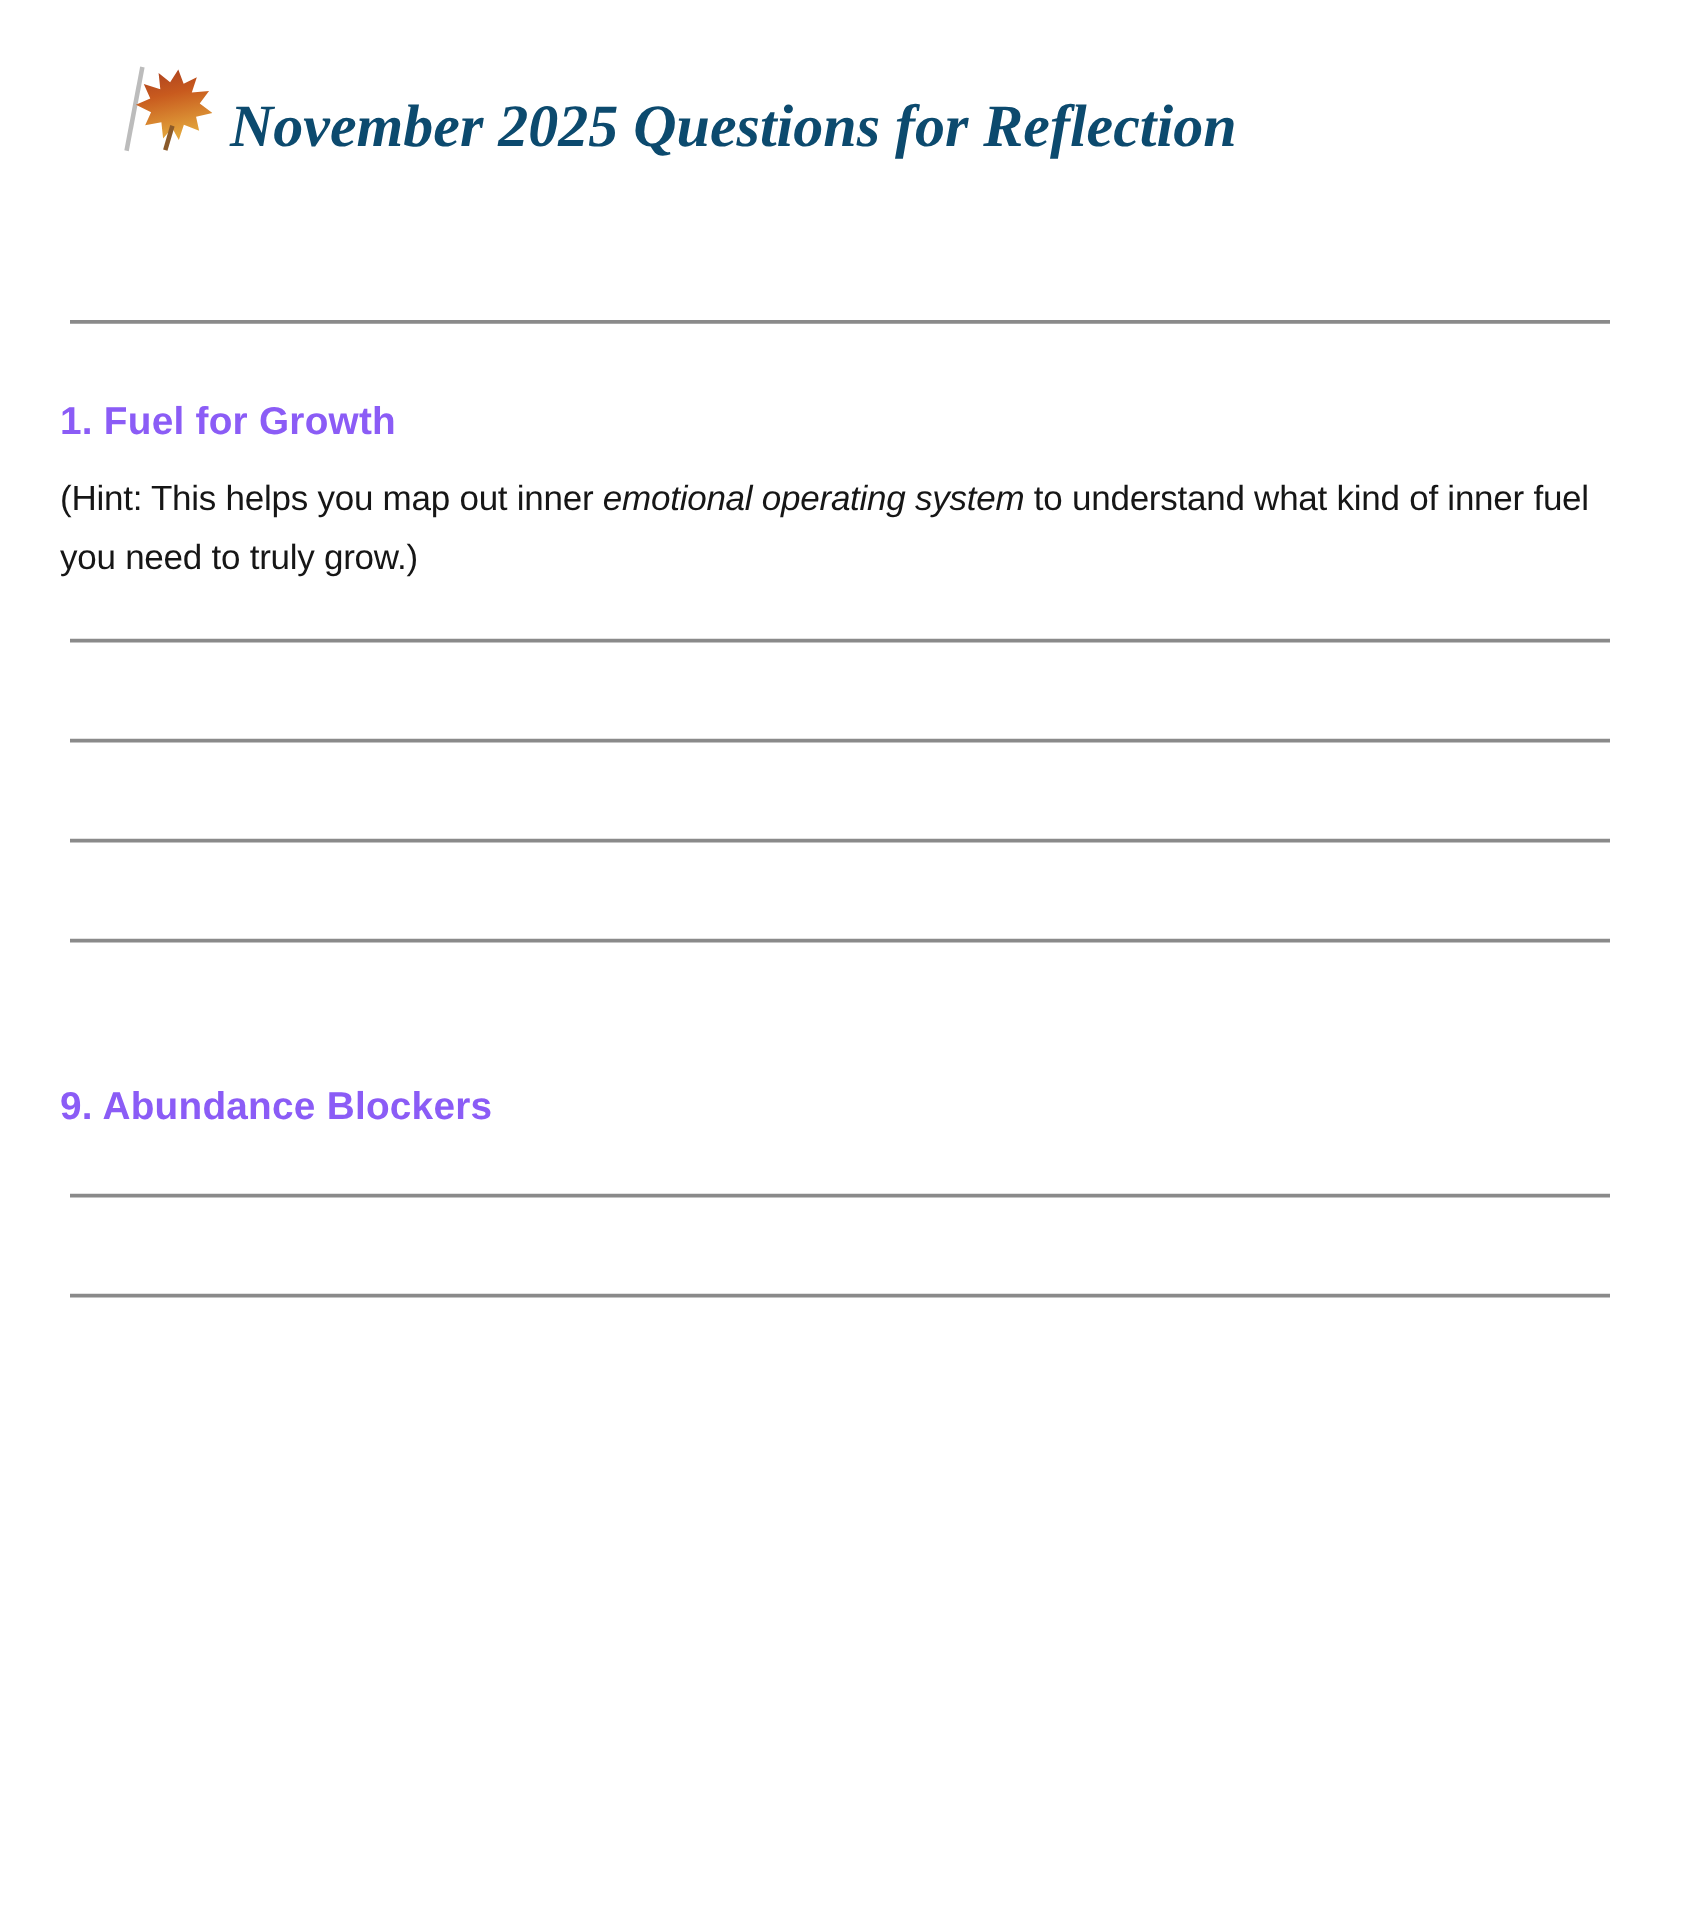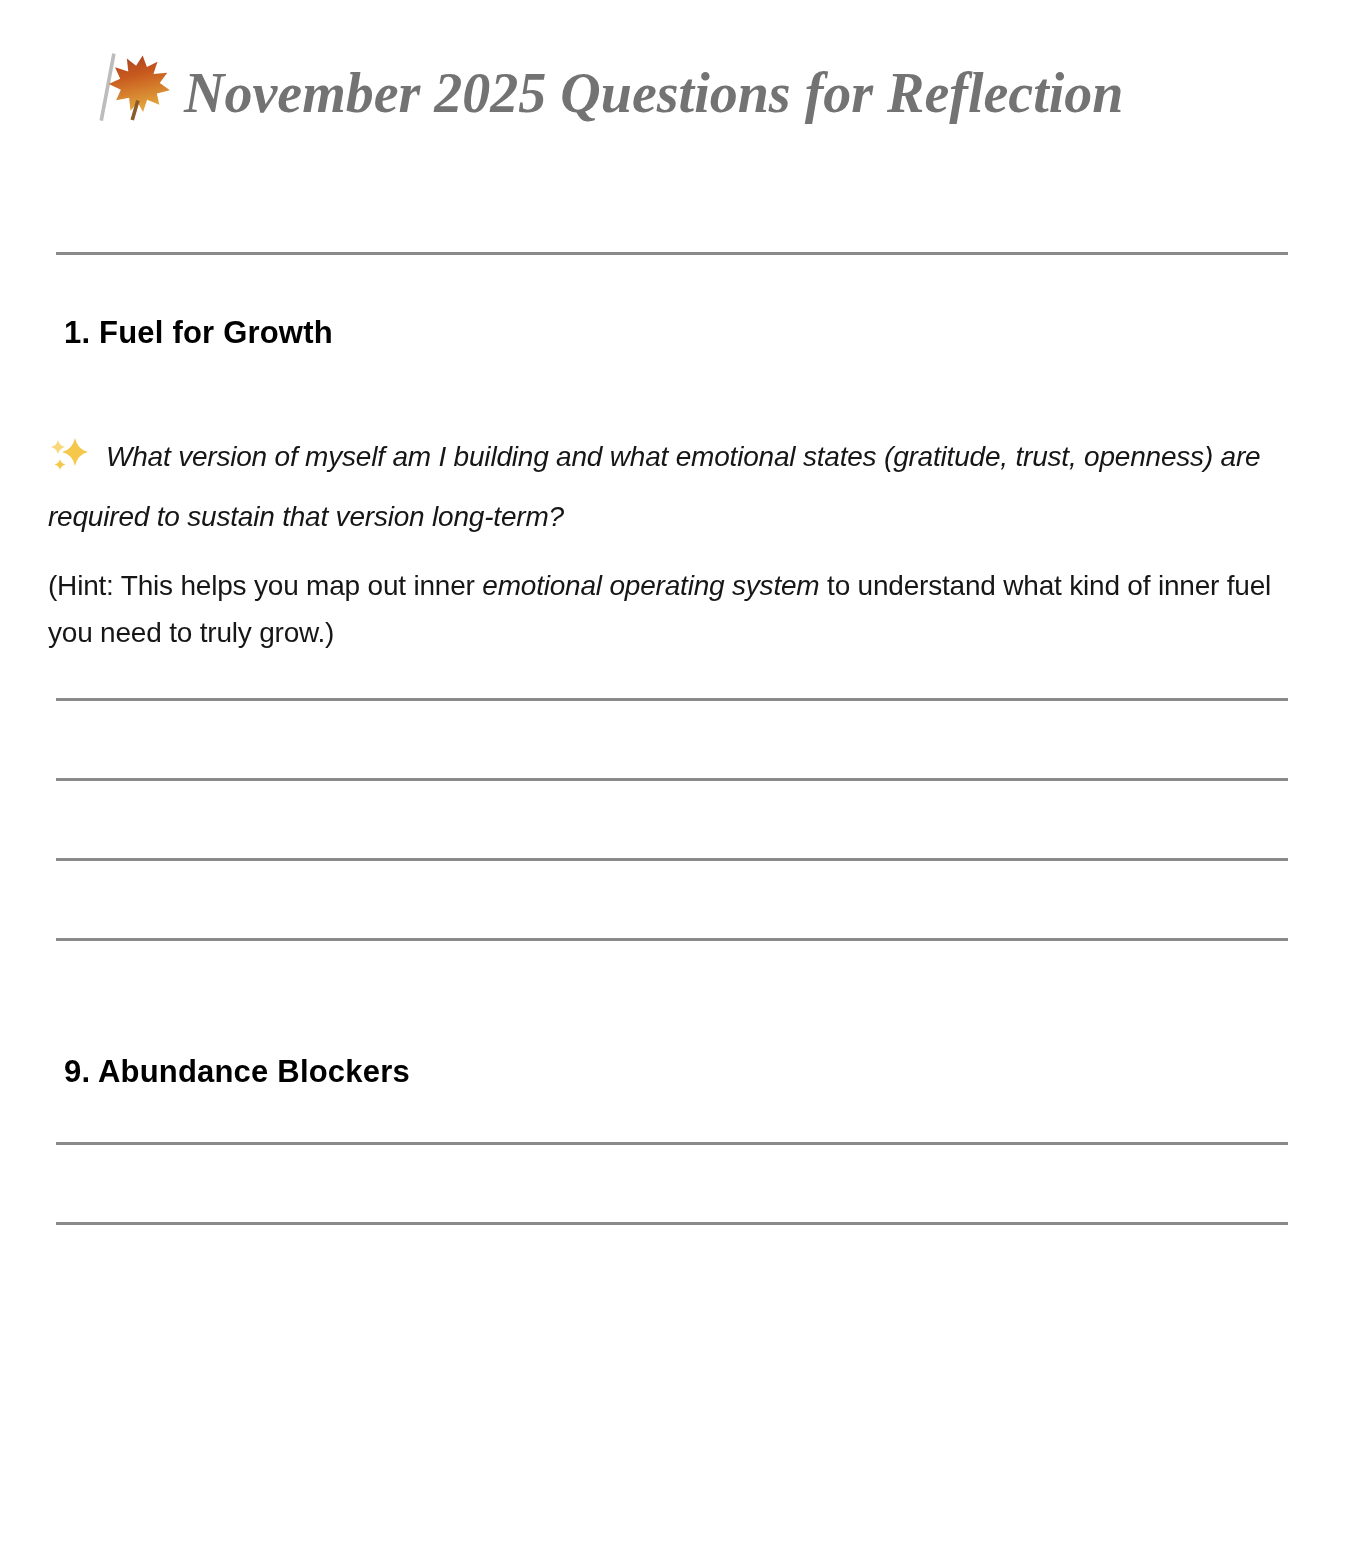--- a/index.html
+++ b/index.html
@@ -20,40 +20,41 @@
   }
   .doc-header {
     padding-left: 46px;
     margin-top: 50px;
   }
   .doc-title {
     margin: 0;
     font-family: "Liberation Serif", "DejaVu Serif", serif;
     font-style: italic;
     font-weight: 700;
-    font-size: 56px;
+    font-size: 48px;
     line-height: 86px;
-    color: #737373;
+    color: #0c4a6e;
     white-space: nowrap;
     display: flex;
+    align-items: center;
     gap: 14px;
   }
   .leaf-icon { flex: 0 0 auto; display: inline-block; }
   .divider {
     border: none;
     border-top: 3px solid #8a8a8a;
     margin: 102px 0 0 8px;
   }
   .section-heading {
     font-family: "Liberation Sans", sans-serif;
     font-weight: 700;
     font-size: 31px;
     line-height: 36px;
-    color: #000000;
-    margin: 60px 0 0 16px;
+    color: #8b5cf6;
+    margin: 60px 0 0 0;
     letter-spacing: 0.2px;
   }
   .section-2 .section-heading { margin-top: 36px; }
   .question {
     margin: 80px 0 0 0;
     font-style: italic;
     font-size: 28px;
     line-height: 51px;
     letter-spacing: -0.2px;
     color: #161616;
@@ -103,29 +104,20 @@
         </svg>
       </span>
       <span>November 2025 Questions for Reflection</span>
     </h1>
   </header>
 
   <hr class="divider">
 
   <section class="qsection section-1">
     <h2 class="section-heading">1. Fuel for Growth</h2>
-    <p class="question">
-      <span class="sparkles q-pad">
-        <svg viewBox="0 0 40 40" width="44" height="40" aria-hidden="true">
-          <path fill="#f5c84c" d="M25 3 Q27.5 14.5 38 17 Q27.5 19.5 25 31 Q22.5 19.5 12 17 Q22.5 14.5 25 3 Z"></path>
-          <path fill="#f8d878" d="M8 5 Q9.3 10.7 15 12 Q9.3 13.3 8 19 Q6.7 13.3 1 12 Q6.7 10.7 8 5 Z"></path>
-          <path fill="#f5c84c" d="M10 24 Q11 28.5 15.5 29.5 Q11 30.5 10 35 Q9 30.5 4.5 29.5 Q9 28.5 10 24 Z"></path>
-        </svg>
-      </span><span>What version of myself am I building and what emotional states (gratitude, trust, openness) are required to sustain that version long-term?</span>
-    </p>
     <p class="hint"><span>(Hint: This helps you map out inner </span><em>emotional operating system</em><span> to understand what kind of inner fuel you need to truly grow.)</span></p>
     <div class="answers">
       <div class="answer-line"></div>
     <div class="answer-line"></div>
         <div class="answer-line"></div>
         <div class="answer-line"></div>
       </div>
   </section>
 
   <section class="qsection section-2">

